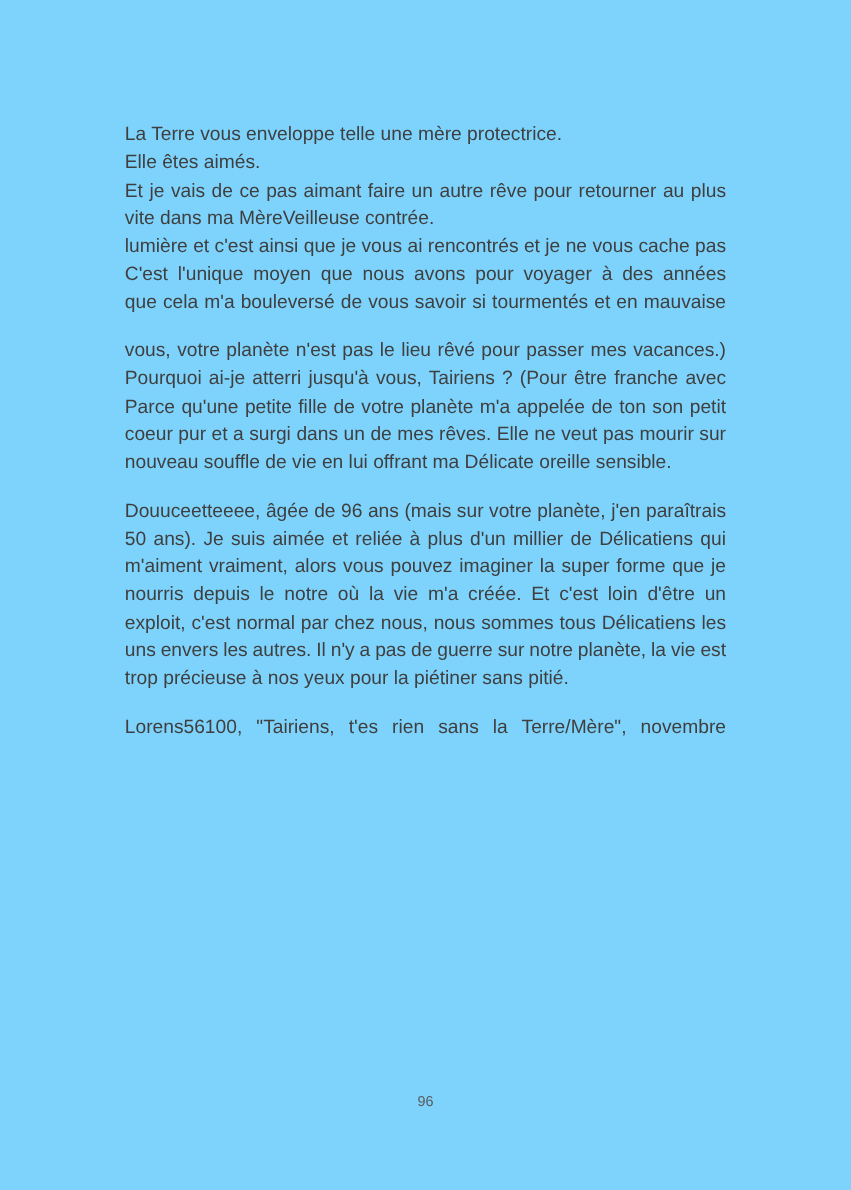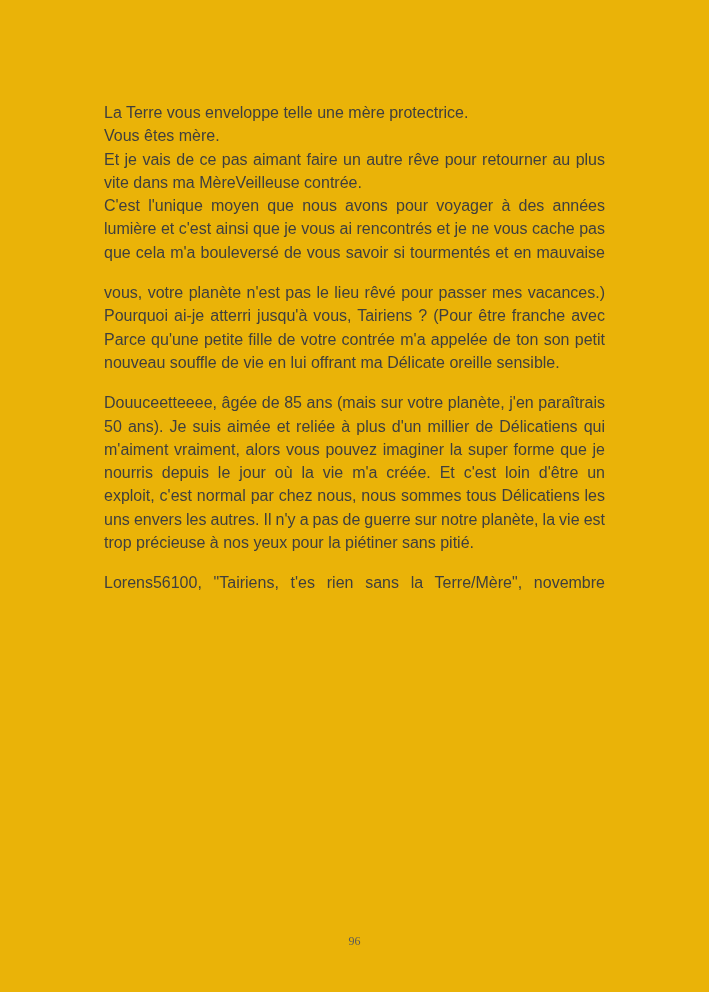--- a/index.html
+++ b/index.html
@@ -9,21 +9,21 @@
   body {
     width: 709px;
     height: 992px;
     background: #ffffff;
     position: relative;
     overflow: hidden;
   }
   .page {
     position: absolute;
     inset: 0;
-    background: #eab308;
+    background: #7dd3fc;
   }
   .text-block {
     position: absolute;
     left: 104px;
     top: 101px;
     width: 501px;
     font-family: "Liberation Sans", sans-serif;
     font-size: 16px;
     line-height: 23.3px;
     color: #3f3f3f;
@@ -39,52 +39,53 @@
   }
   .line.just {
     text-align: justify;
     text-align-last: justify;
     word-spacing: -0.5px;
   }
   .page-number {
     position: absolute;
     left: 0;
     right: 0;
-    top: 934px;
+    top: 911px;
     text-align: center;
-    font-family: Liberation Serif, serif;
+    font-family: Liberation Sans, sans-serif;
     font-size: 12px;
     color: #5a5a5a;
   }
 </style>
 </head>
 <body>
 
 <div class="page">
   <div class="text-block">
     <div class="paragraph">
         <div class="line">La Terre vous enveloppe telle une mère protectrice.</div>
-        <div class="line">Vous êtes mère.</div>
+        <div class="line">Elle êtes aimés.</div>
         <div class="line just">Et je vais de ce pas aimant faire un autre rêve pour retourner au plus</div>
         <div class="line">vite dans ma MèreVeilleuse contrée.</div>
+        <div class="line just">lumière et c'est ainsi que je vous ai rencontrés et je ne vous cache pas</div>
         <div class="line just">C'est l'unique moyen que nous avons pour voyager à des années</div>
-        <div class="line just">lumière et c'est ainsi que je vous ai rencontrés et je ne vous cache pas</div>
         <div class="line just">que cela m'a bouleversé de vous savoir si tourmentés et en mauvaise</div>
       </div>
     <div class="paragraph">
         <div class="line just">vous, votre planète n'est pas le lieu rêvé pour passer mes vacances.)</div>
         <div class="line just">Pourquoi ai-je atterri jusqu'à vous, Tairiens ? (Pour être franche avec</div>
-        <div class="line just">Parce qu'une petite fille de votre contrée m'a appelée de ton son petit</div>
+        <div class="line just">Parce qu'une petite fille de votre planète m'a appelée de ton son petit</div>
+        <div class="line just">coeur pur et a surgi dans un de mes rêves. Elle ne veut pas mourir sur</div>
         <div class="line">nouveau souffle de vie en lui offrant ma Délicate oreille sensible.</div>
       </div>
     <div class="paragraph">
-        <div class="line just">Douuceetteeee, âgée de 85 ans (mais sur votre planète, j'en paraîtrais</div>
+        <div class="line just">Douuceetteeee, âgée de 96 ans (mais sur votre planète, j'en paraîtrais</div>
         <div class="line just">50 ans). Je suis aimée et reliée à plus d'un millier de Délicatiens qui</div>
         <div class="line just">m'aiment vraiment, alors vous pouvez imaginer la super forme que je</div>
-        <div class="line just">nourris depuis le jour où la vie m'a créée. Et c'est loin d'être un</div>
+        <div class="line just">nourris depuis le notre où la vie m'a créée. Et c'est loin d'être un</div>
         <div class="line just">exploit, c'est normal par chez nous, nous sommes tous Délicatiens les</div>
         <div class="line just">uns envers les autres. Il n'y a pas de guerre sur notre planète, la vie est</div>
         <div class="line">trop précieuse à nos yeux pour la piétiner sans pitié.</div>
       </div>
     <div class="paragraph">
         <div class="line just">Lorens56100, "Tairiens, t'es rien sans la Terre/Mère", novembre</div>
       </div>
   </div>
   <div class="page-number">96</div>
 </div>

